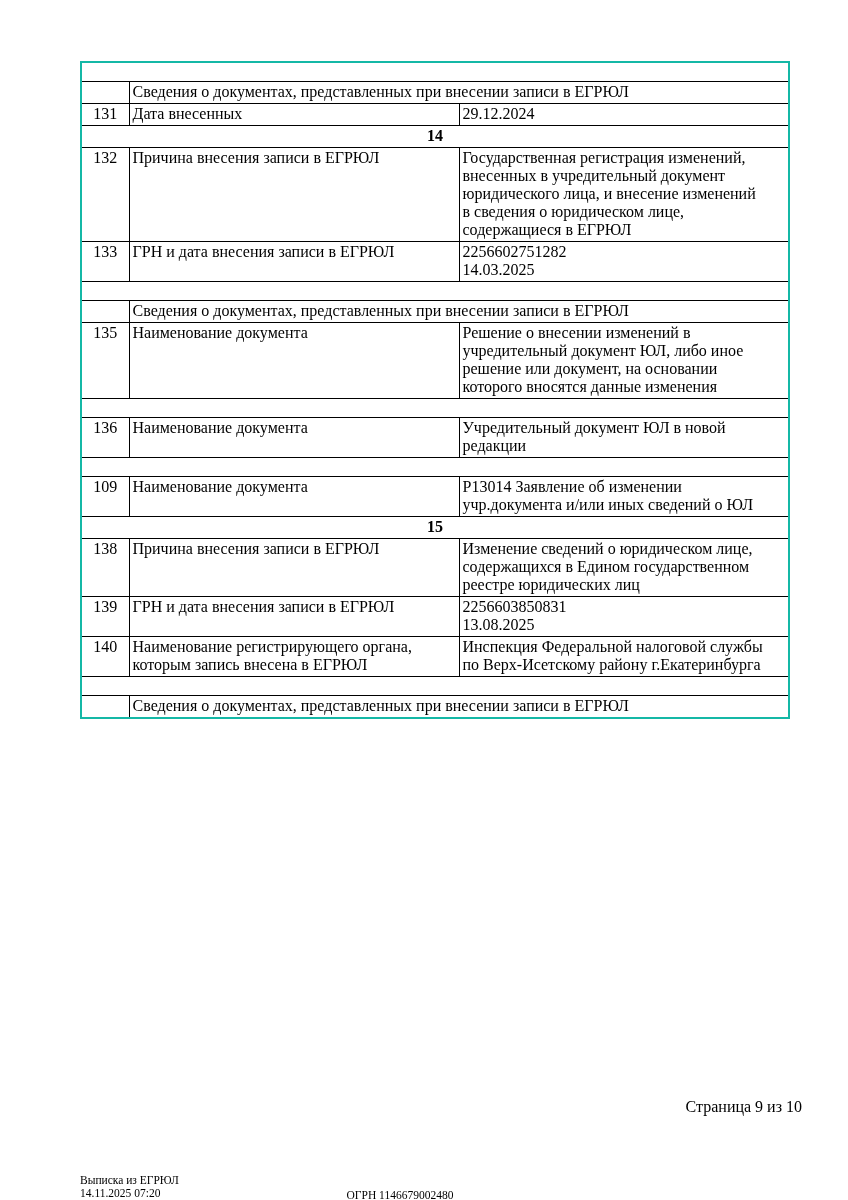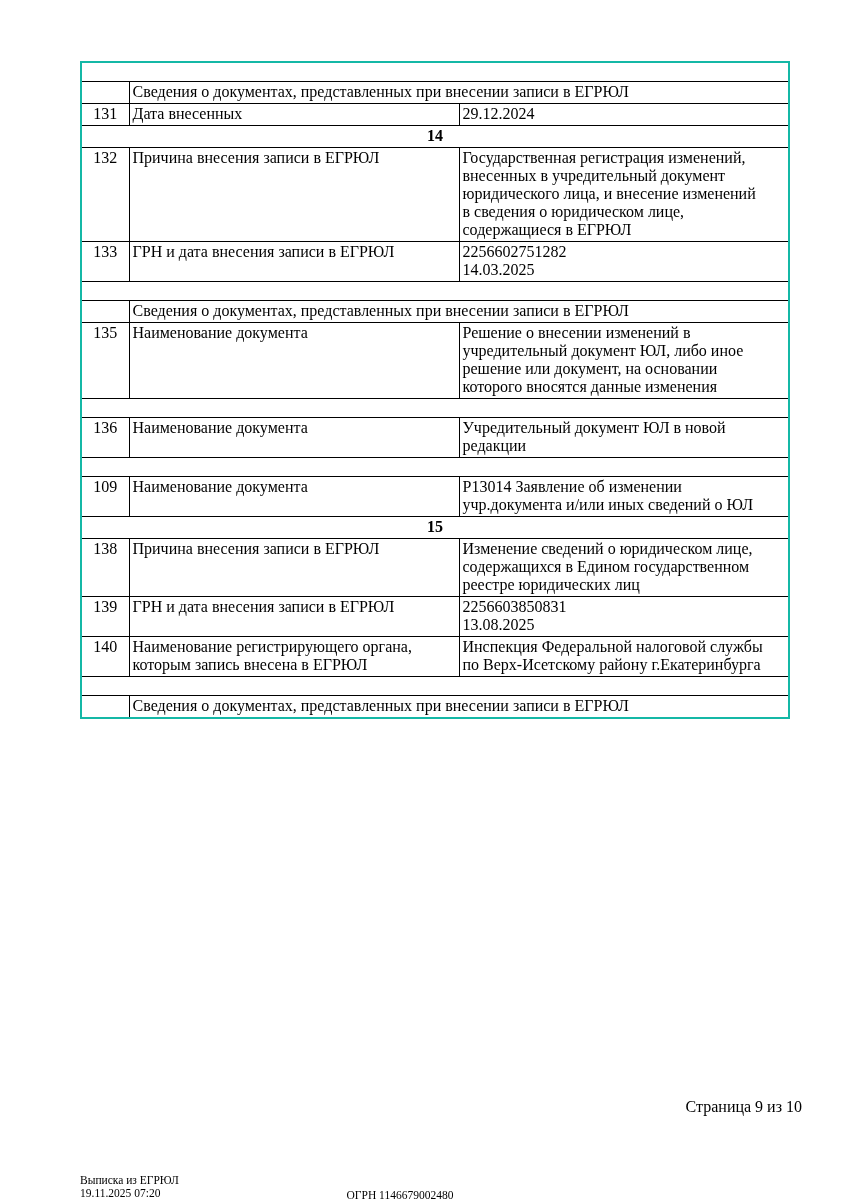--- a/index.html
+++ b/index.html
@@ -184,18 +184,18 @@
       <tr>
         <td class="num"></td>
         <td class="hdr" colspan="2">Сведения о документах, представленных при внесении записи в ЕГРЮЛ</td>
       </tr>
 
     </tbody>
   </table>
 
   <div class="footer-left">
     <div>Выписка из ЕГРЮЛ</div>
-    <div>19.11.2025 07:20</div>
+    <div>14.11.2025 07:20</div>
   </div>
   <div class="footer-center">ОГРН 1146679002480</div>
   <div class="footer-right">Страница 9 из 10</div>
 
 </div>
 
 </body></html>

